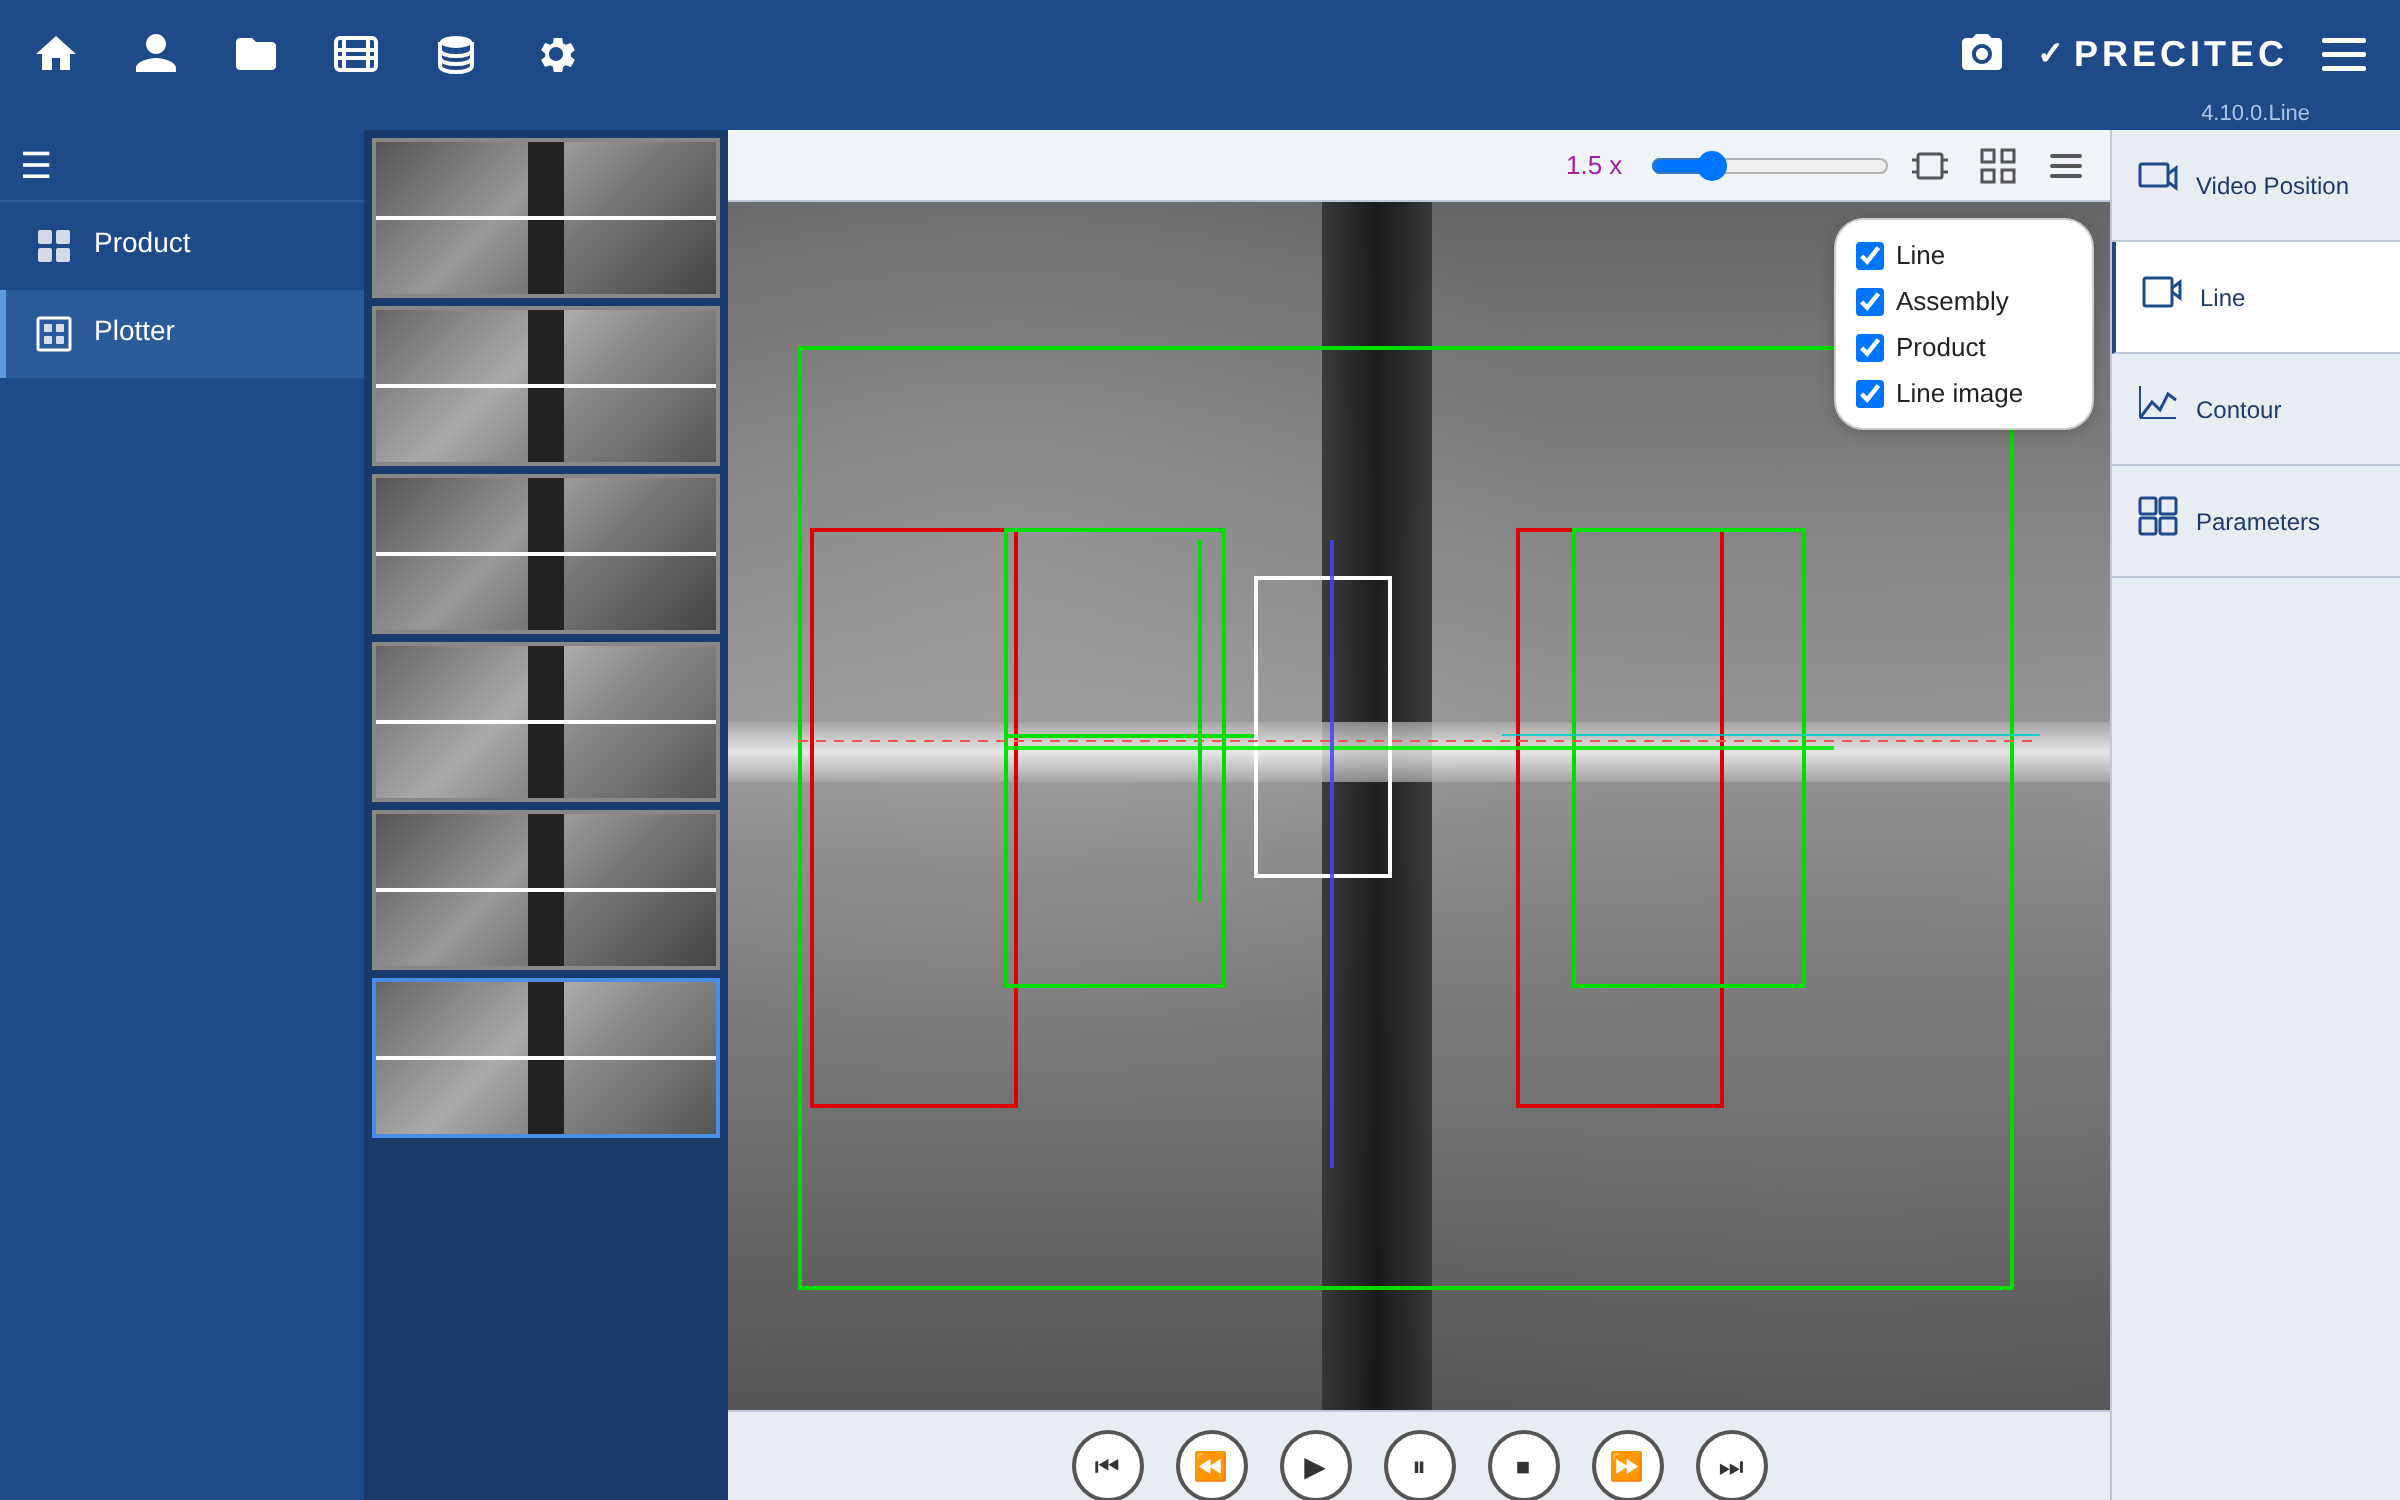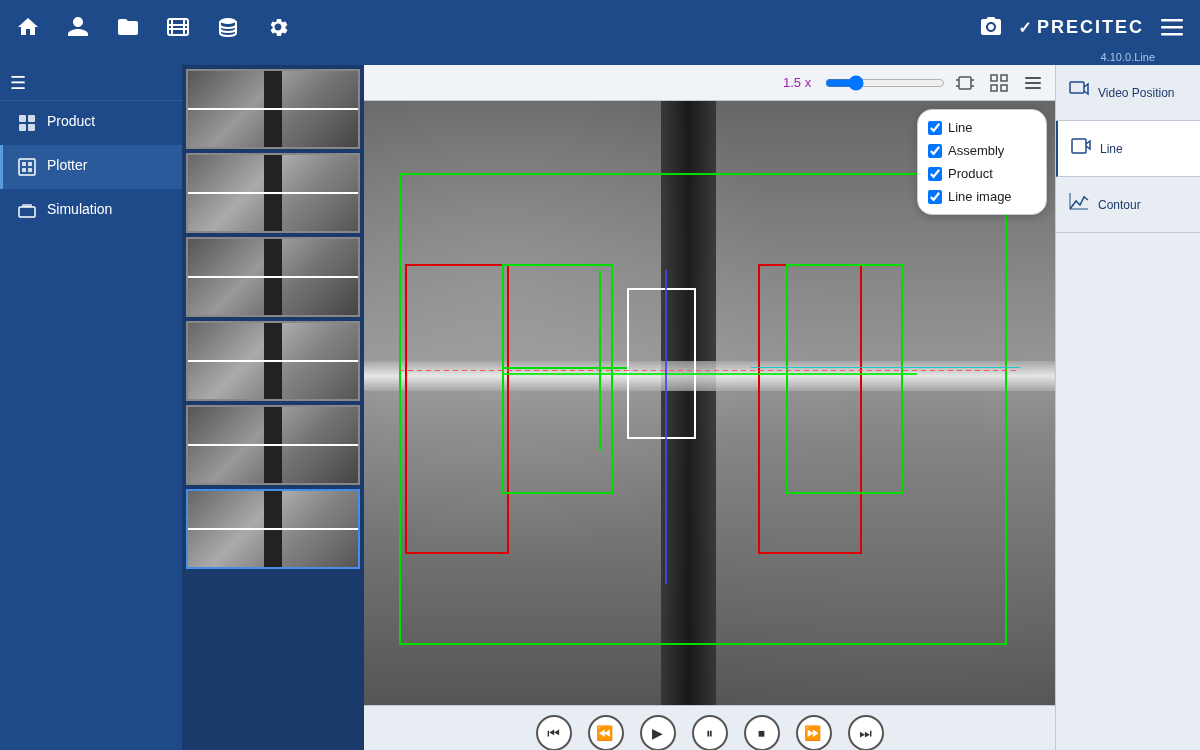--- a/index.html
+++ b/index.html
@@ -156,29 +156,20 @@
       <div class="sidebar-icon">
         <svg width="18" height="18" viewBox="0 0 18 18" fill="white">
             <rect x="1" y="1" width="16" height="16" rx="1" fill="none" stroke="white" stroke-width="1.5"></rect>
             <rect x="4" y="4" width="4" height="4" rx="0.5" fill="white" opacity="0.8"></rect>
             <rect x="10" y="4" width="4" height="4" rx="0.5" fill="white" opacity="0.8"></rect>
             <rect x="4" y="10" width="4" height="4" rx="0.5" fill="white" opacity="0.8"></rect>
             <rect x="10" y="10" width="4" height="4" rx="0.5" fill="white" opacity="0.8"></rect>
           </svg>
       </div>
       <span>Plotter</span>
-    </div>
-    <div class="sidebar-item">
-      <div class="sidebar-icon">
-        <svg width="18" height="18" viewBox="0 0 18 18" fill="white">
-            <rect x="1" y="5" width="16" height="10" rx="1" fill="none" stroke="white" stroke-width="1.5"></rect>
-            <rect x="4" y="2" width="10" height="3" rx="1" fill="white" opacity="0.7"></rect>
-          </svg>
-      </div>
-      <span>Simulation</span>
     </div>
   </div>
 
   <div id="thumbnail-strip">
     <div class="thumbnail">
       <div class="thumb-img">
         <div class="thumb-dark"></div>
         <div class="thumb-line"></div>
       </div>
     </div>
@@ -340,15 +331,26 @@
       <div class="right-panel-item">
         <span class="right-icon">
           <svg width="22" height="22" viewBox="0 0 22 22" fill="none">
               <polyline points="2,18 8,10 12,14 16,6 20,9" stroke="#1e4a8a" stroke-width="1.5" fill="none"></polyline>
               <line x1="2" y1="18" x2="20" y2="18" stroke="#1e4a8a" stroke-width="1"></line>
               <line x1="2" y1="2" x2="2" y2="18" stroke="#1e4a8a" stroke-width="1"></line>
             </svg>
         </span>
         <span style="font-size:12px;">Contour</span>
       </div>
+      <div class="right-panel-item">
+        <span class="right-icon">
+          <svg width="22" height="22" viewBox="0 0 22 22" fill="none">
+              <rect x="2" y="2" width="8" height="8" rx="1" stroke="#1e4a8a" stroke-width="1.5"></rect>
+              <rect x="12" y="2" width="8" height="8" rx="1" stroke="#1e4a8a" stroke-width="1.5"></rect>
+              <rect x="2" y="12" width="8" height="8" rx="1" stroke="#1e4a8a" stroke-width="1.5"></rect>
+              <rect x="12" y="12" width="8" height="8" rx="1" stroke="#1e4a8a" stroke-width="1.5"></rect>
+            </svg>
+        </span>
+        <span style="font-size:12px;">Parameters</span>
+      </div>
     </div>
   </div>
 </div>
 
 </body></html>

